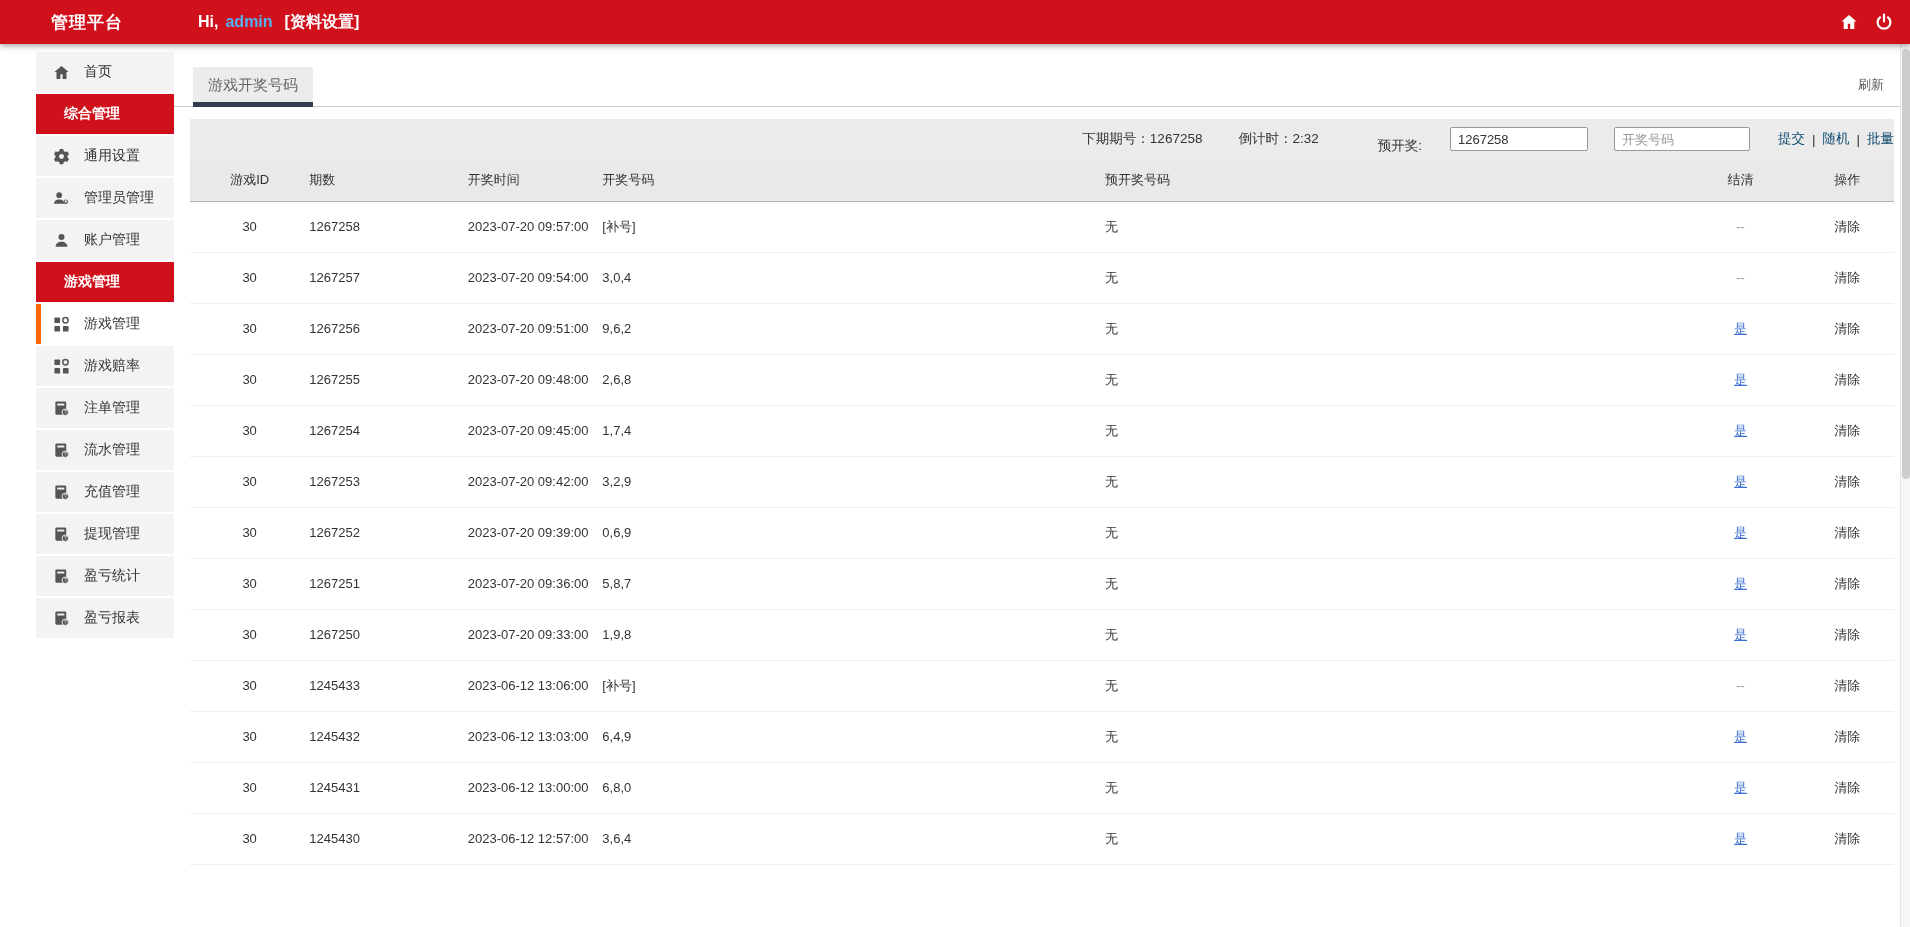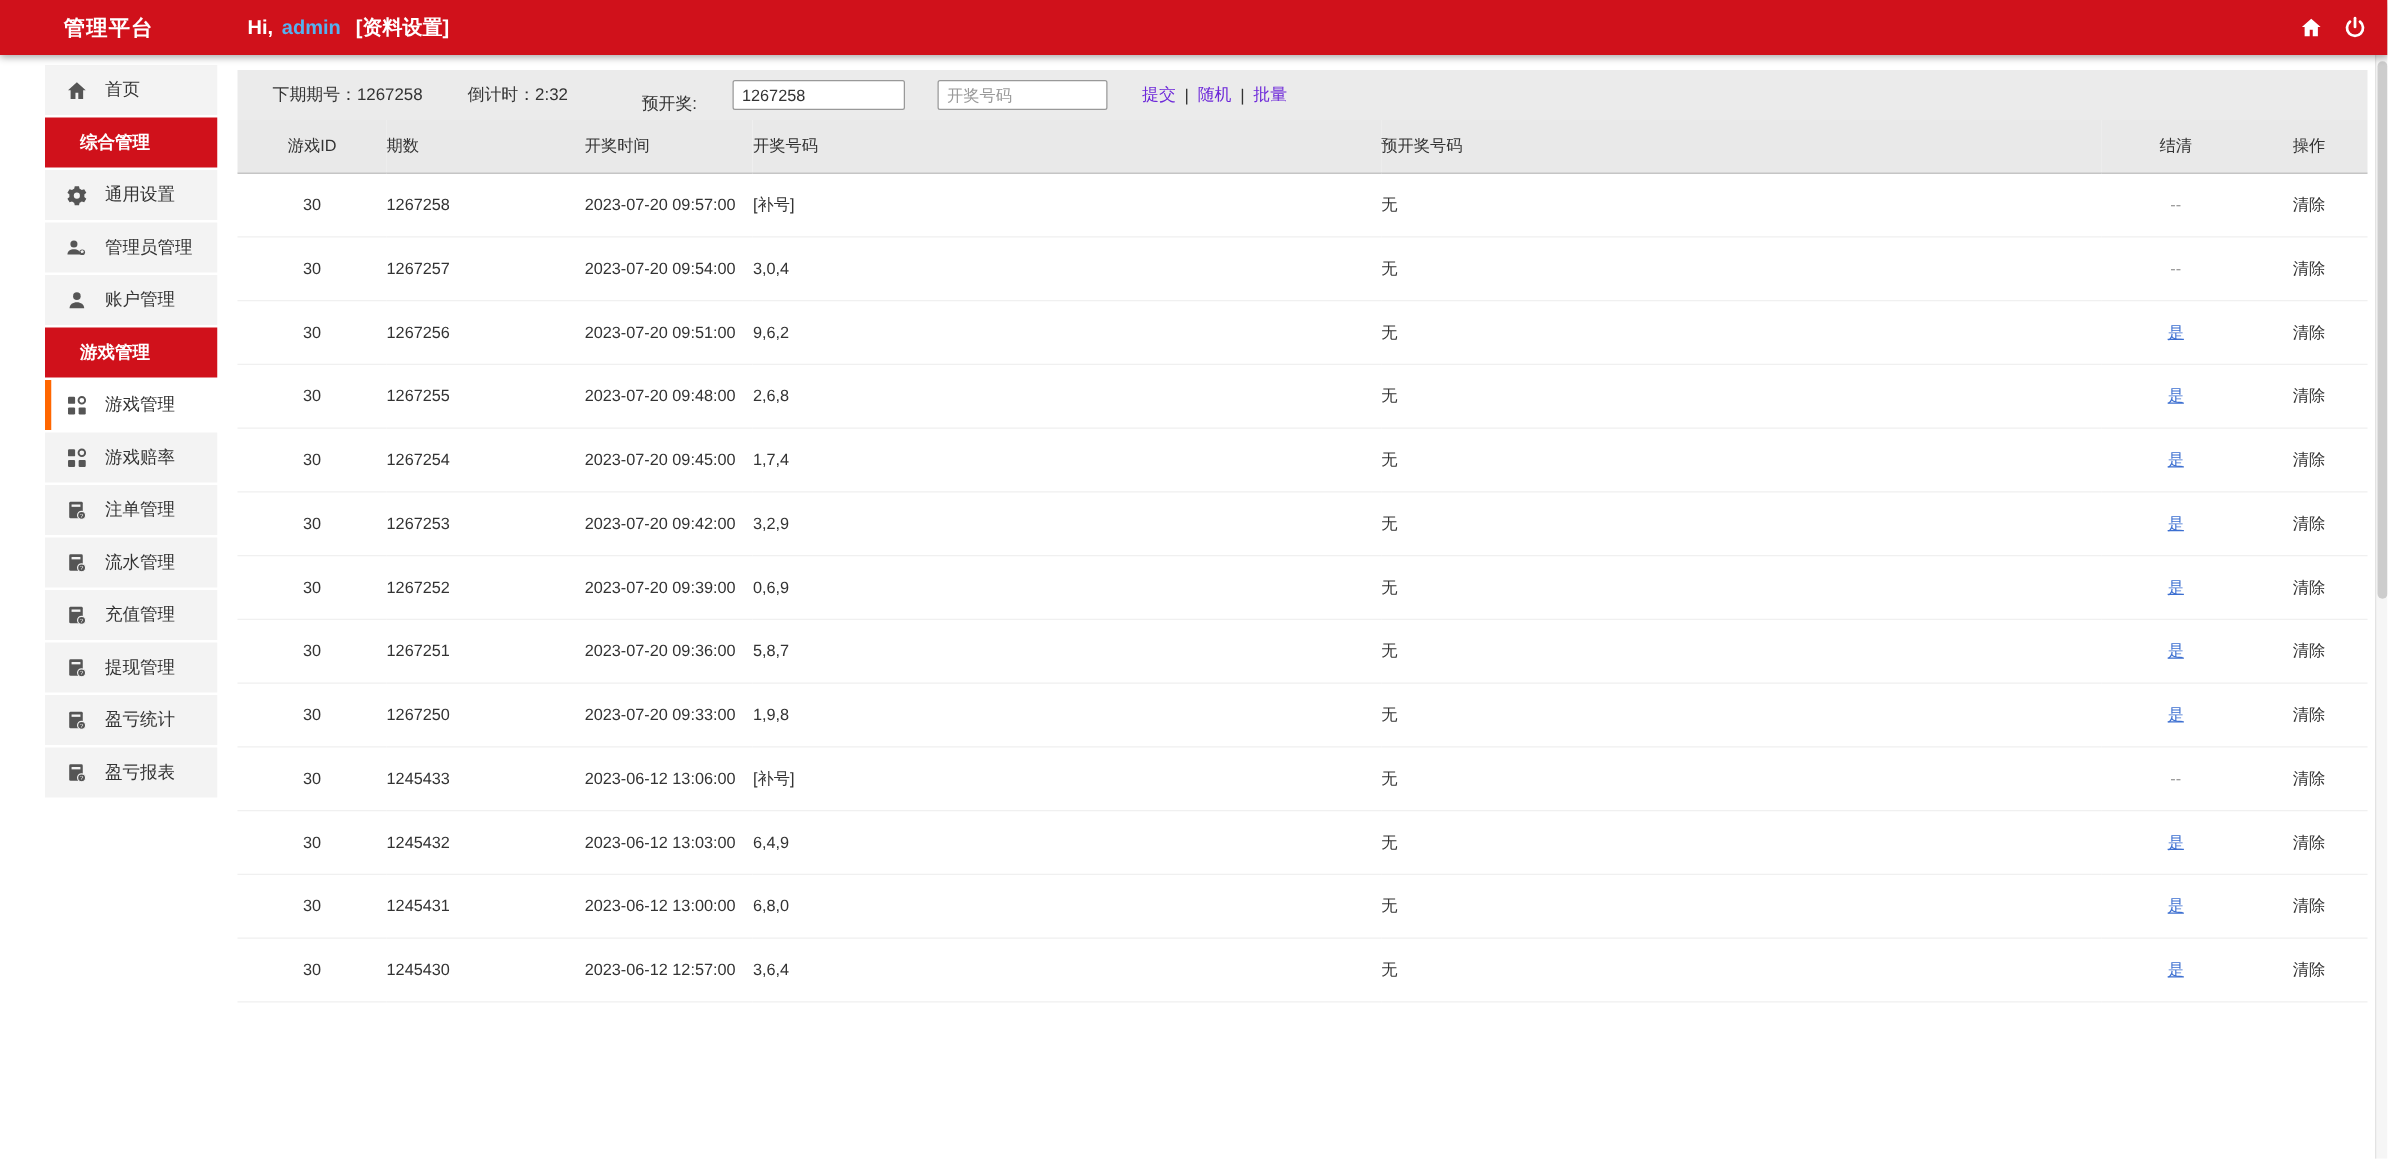--- a/index.html
+++ b/index.html
@@ -35,28 +35,28 @@
   .side-item .lbl{margin-left:13px;white-space:nowrap;}
   .side-section{background:var(--topbar-red);color:#fff;font-weight:bold;}
   .side-active{background:#fff;border-left:5px solid var(--active-accent-orange);padding-left:10px;}
 
   
   .content{flex:1;position:relative;background:#fff;min-width:0;}
   .tabbar{padding-top:23px;border-bottom:1px solid #ccc;display:flex;align-items:flex-end;}
   .tab{margin-left:19px;margin-bottom:-1px;background:#ececec;color:#666;font-size:15px;padding:9px 15px 7px;border-bottom:5px solid var(--tab-underline-navy);cursor:pointer;white-space:nowrap;}
   .refresh{margin-left:auto;margin-right:26px;padding-bottom:12px;font-size:13px;color:#555;cursor:pointer;}
 
-  .toolbar{margin:12px 16px 0;background:#ebebeb;height:40px;display:flex;align-items:center;padding-left:28px;font-size:13.5px;color:#333;white-space:nowrap;}
+  .toolbar{margin:12px 16px 0;background:#ebebeb;height:40px;display:flex;align-items:center;padding-left:28px;font-size:13.5px;color:#333;white-space:nowrap;justify-content:flex-end;}
   .tb-countdown{margin-left:36px;}
   .tb-predraw-label{margin-left:59px;margin-top:13px;}
   .tb-input{margin-left:28px;width:138px;height:24px;border:1px solid #999;border-radius:2px;background:#fff;padding:0 7px;font-size:13px;color:#333;font-family:inherit;}
   .tb-input.second{margin-left:26px;width:136px;}
   .tb-input::placeholder{color:#999;}
   .tb-actions{margin-left:28px;display:flex;align-items:center;}
-  .tb-action{color:#6d28d9;cursor:pointer;}
+  .tb-action{color:#0c4a6e;cursor:pointer;}
   .tb-sep{margin:0 7px;color:#333;}
 
   .notice{margin:5px 16px 0;background:#f8f8f8;height:40px;line-height:40px;padding-left:28px;font-size:13.5px;color:var(--notice-orange);white-space:nowrap;overflow:hidden;}
 
   .table-wrap{margin:0 16px;}
   table{width:100%;border-collapse:collapse;table-layout:fixed;font-size:13px;color:#333;}
   thead tr{background:#e9e9e9;height:42px;border-bottom:1px solid #b3b3b3;}
   th{font-weight:normal;text-align:left;}
   tbody tr{height:51px;border-bottom:1px solid #f0f0f0;background:#fff;}
   td{text-align:left;}
@@ -226,20 +226,24 @@
             <rect x="4.5" y="3.8" width="7.5" height="2" fill="#f3f3f3"></rect>
             <circle cx="13" cy="13" r="3.4" fill="currentColor" stroke="#f3f3f3" stroke-width="1"></circle>
             <text x="13" y="15" font-size="5" fill="#f3f3f3" text-anchor="middle">?</text>
           </svg>
         </span>
       <span class="lbl">盈亏报表</span>
     </div>
     </div>
 
   <div class="content">
+    <div class="tabbar">
+      <div class="tab">游戏开奖号码</div>
+      <div class="refresh">刷新</div>
+    </div>
 
     <div class="toolbar">
       <span>下期期号：1267258</span>
       <span class="tb-countdown">倒计时：2:32</span>
       <span class="tb-predraw-label">预开奖:</span>
       <input class="tb-input" type="text" value="1267258" style="">
       <input class="tb-input second" type="text" placeholder="开奖号码" style="">
       <span class="tb-actions" id="tb-actions">
           <span class="tb-action">提交</span>
           <span class="tb-sep">|</span>

